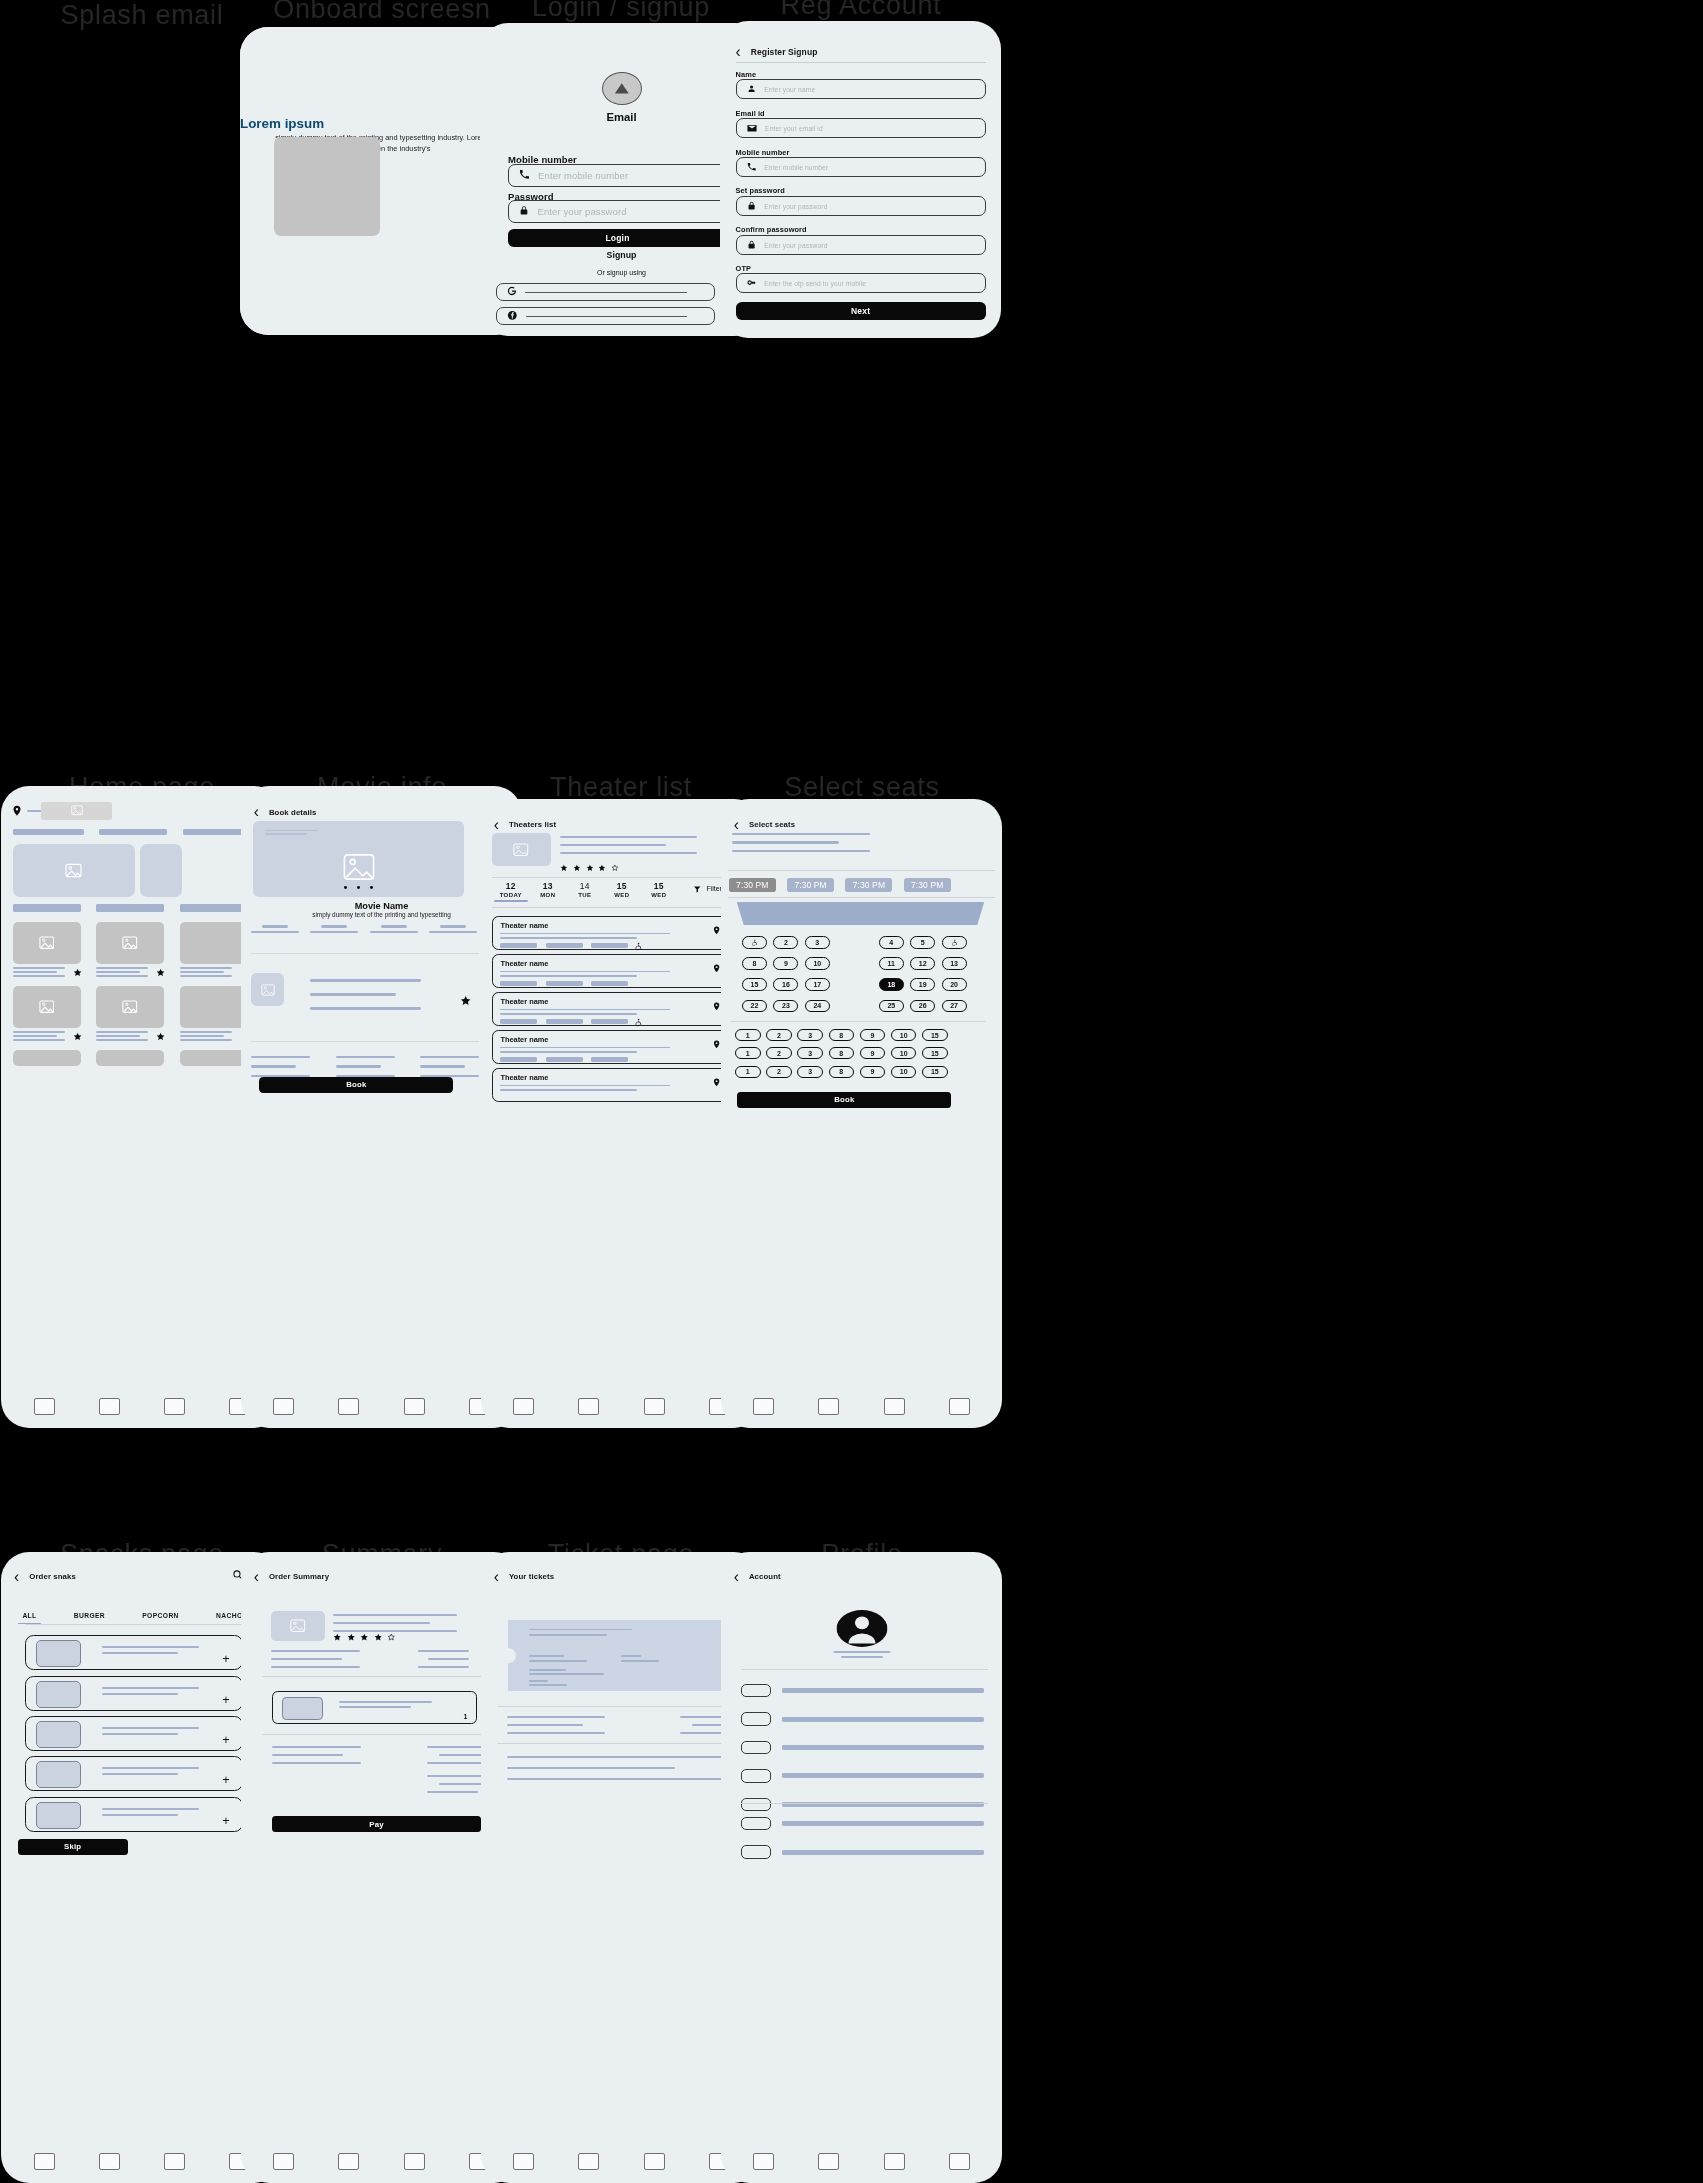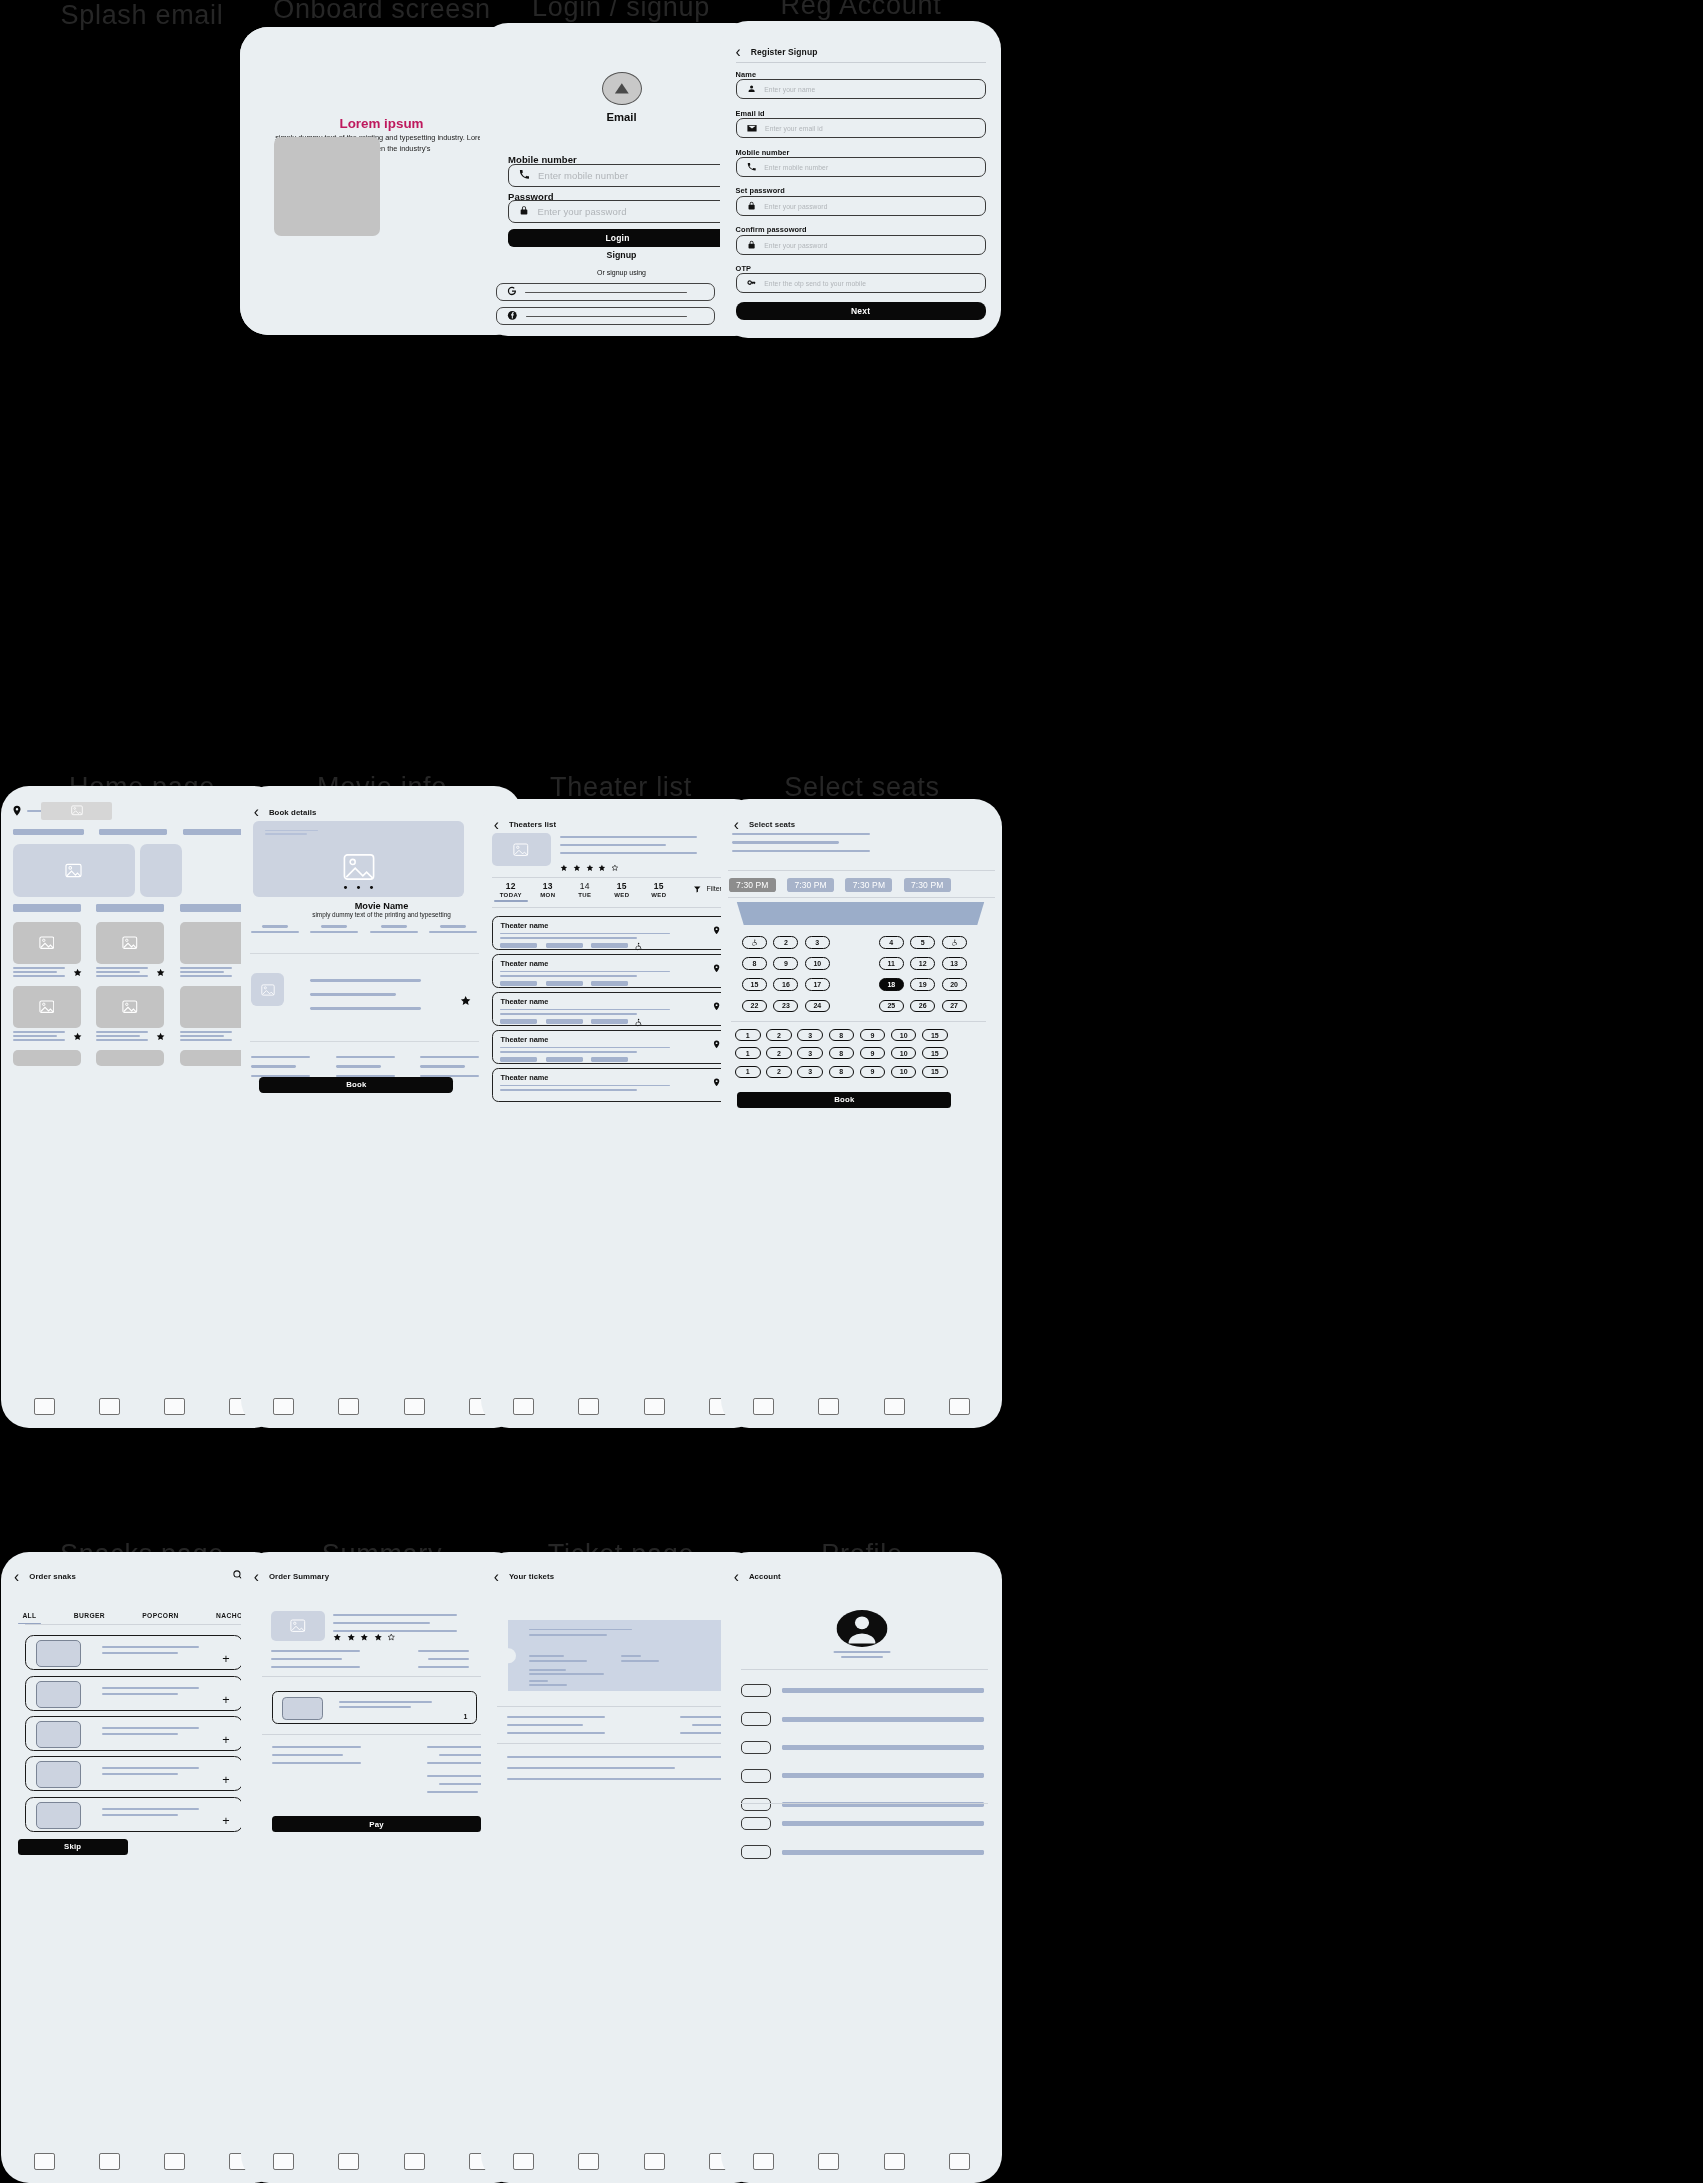--- a/index.html
+++ b/index.html
@@ -101,21 +101,21 @@
 
   <div class="caption" style="left: 142px; top: 0px; width: auto; transform: translateX(-50%);">Splash email</div>
   <div class="caption" style="left: 382px; top: -5.7px; width: auto; transform: translateX(-50%);">Onboard screesn</div>
   <div class="caption" style="left: 621px; top: -8.5px; width: auto; transform: translateX(-50%);">Login / signup</div>
   <div class="caption" style="left: 861px; top: -10px; width: auto; transform: translateX(-50%);">Reg Account</div>
 
 
   <div class="phone" style="left:240px; top:27px; width:283px; height:308px;"></div>
   <div class="phone" style="left:240px; top:27px; width:283px; height:308px;">
     <div class="screen">
-      <div style="position:absolute; left:0; top:89px; width:100%; text-align:center; font-size:13.4px; font-weight:700; color:#be185d;">Lorem ipsum</div>
+      <div style="position:absolute; left:0; top:89px; width:100%; text-align:left; font-size:13.4px; font-weight:700; color:#0c4a6e;">Lorem ipsum</div>
       <div style="position:absolute; left:27px; top:106px; width:229px; text-align:center; font-size:7.4px; line-height:1.45; color:#1c1c1c;">simply dummy text of the printing and typesetting industry. Lorem Ipsum has been the industry's</div>
       <div class="gray" style="position:absolute; left:34px; top:110px; width:106px; height:99px;"></div>
     </div>
   </div>
 
   <div class="phone" style="left:480px; top:23px; width:283px; height:313px;">
     <div class="screen">
       <div style="position:absolute; right:17px; top:25px; font-size:7.8px; color:#111;">Skip &gt;</div>
       <div style="position:absolute; left:50%; top:49px; transform:translateX(-50%); width:40px; height:33px; border-radius:50%; background:#c8c8c8; border:1.1px solid #555; display:flex; align-items:center; justify-content:center;">
         <svg width="15.6" height="12.7" viewBox="0 0 26 22">
@@ -219,21 +219,21 @@
       </div>
 
       <div class="lbl" style="position:absolute; left:15.6px; top:243px; font-size:7.4px;">OTP</div>
       <div class="field" style="position:absolute; left:15.6px; top:252px; width:250px; height:20px; border-width:0.8px;">
         <span><svg width="9.2" height="9.2" viewBox="0 0 24 24">
               <path fill="#111" d="M21 10h-8.35A5.99 5.99 0 0 0 7 6a6 6 0 1 0 5.65 8H13l2 2 2-2 2 2 3-3.1L21 10zM7 15a3 3 0 1 1 0-6 3 3 0 0 1 0 6z"></path>
             </svg></span>
         <span class="ph" style="font-size:6.7px;">Enter the otp send to your mobile</span>
       </div>
 
-      <div class="btn-dark" style="position:absolute; left:15.6px; top:281px; width:250px; height:18.4px; font-size:8.5px;border-radius:8px;">Next</div>
+      <div class="btn-dark" style="position:absolute; left:15.6px; top:281px; width:250px; height:18.4px; font-size:8.5px;">Next</div>
     </div>
   </div>
 
   <div class="caption" style="left: 142px; top: 772px; width: auto; transform: translateX(-50%);">Home page</div>
   <div class="caption" style="left: 382px; top: 772px; width: auto; transform: translateX(-50%);">Movie info</div>
   <div class="caption" style="left: 621px; top: 772px; width: auto; transform: translateX(-50%);">Theater list</div>
   <div class="caption" style="left: 862px; top: 772px; width: auto; transform: translateX(-50%);">Select seats</div>
 
   <div class="phone" style="left:1.4px; top:786px; width:281px; height:642px;">
     <div class="screen">

